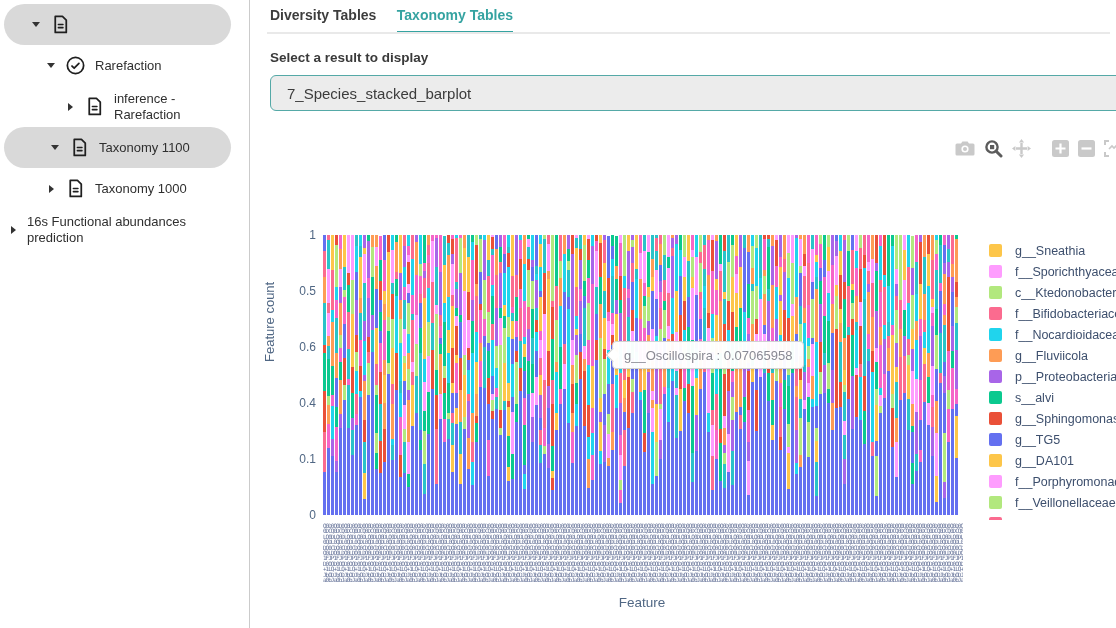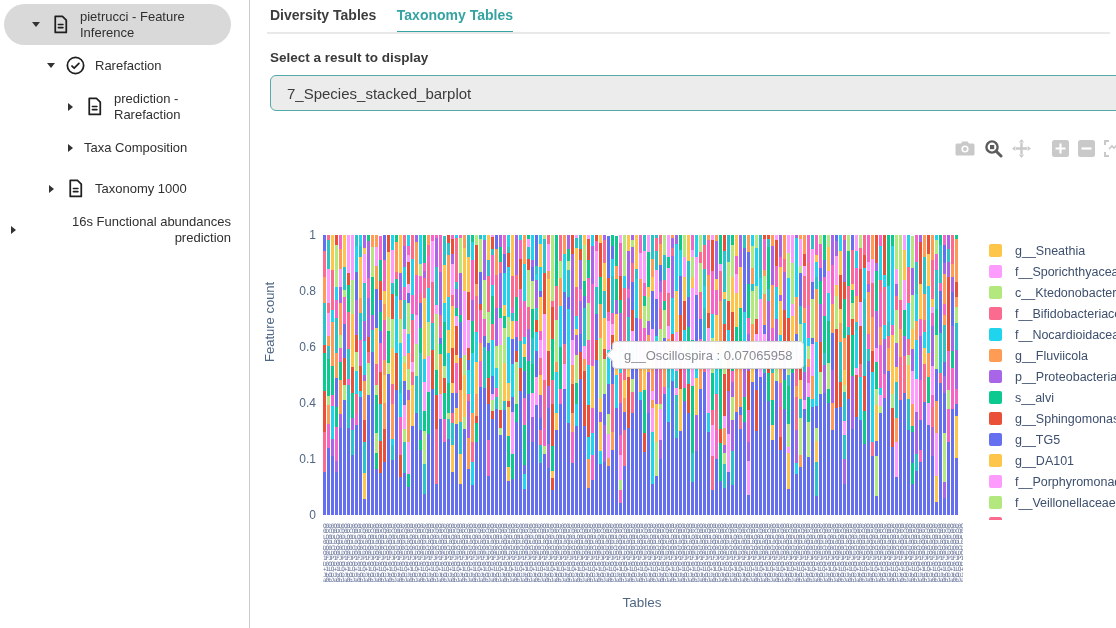--- a/index.html
+++ b/index.html
@@ -82,21 +82,20 @@
       <div class="srow pill" style="padding-left: 25px;">
         <span class="caret caret-down">
           <i></i>
         </span>
         <span class="sicon">
           <svg viewBox="0 0 24 24" width="21" height="21">
             <path d="M6 2.8h8.2L18.6 7v14H6z" fill="none" stroke="#1f1f1f" stroke-width="2" stroke-linejoin="round"></path>
             <path d="M9.6 12h5.2M9.6 15.6h5.2" stroke="#1f1f1f" stroke-width="1.8" stroke-linecap="round"></path>
           </svg>
         </span>
-        <span class="slabel">pietrucci - Feature Inference</span>
       </div>
       <div class="srow" style="padding-left: 44px;">
         <span class="caret caret-down">
           <i></i>
         </span>
         <span class="sicon">
           <svg viewBox="0 0 24 24" width="21" height="21">
             <circle cx="12" cy="12" r="9.3" fill="none" stroke="#1f1f1f" stroke-width="2"></circle>
             <path d="M8 12.6l2.5 2.5 5.4-5.6" fill="none" stroke="#1f1f1f" stroke-width="2" stroke-linecap="round" stroke-linejoin="round"></path>
           </svg>
@@ -106,41 +105,47 @@
       <div class="srow" style="padding-left: 63px;">
         <span class="caret caret-right">
           <i></i>
         </span>
         <span class="sicon">
           <svg viewBox="0 0 24 24" width="21" height="21">
             <path d="M6 2.8h8.2L18.6 7v14H6z" fill="none" stroke="#1f1f1f" stroke-width="2" stroke-linejoin="round"></path>
             <path d="M9.6 12h5.2M9.6 15.6h5.2" stroke="#1f1f1f" stroke-width="1.8" stroke-linecap="round"></path>
           </svg>
         </span>
-        <span class="slabel">prediction - Rarefaction</span>
+        <span class="slabel">inference - Rarefaction</span>
       </div>
-      <div class="srow noicon" style="padding-left: 63px;">
-        <span class="caret caret-right">
+      <div class="srow pill" style="padding-left: 44px;">
+        <span class="caret caret-down">
           <i></i>
         </span>
-        <span class="slabel">Taxa Composition</span>
+        <span class="sicon">
+          <svg viewBox="0 0 24 24" width="21" height="21">
+            <path d="M6 2.8h8.2L18.6 7v14H6z" fill="none" stroke="#1f1f1f" stroke-width="2" stroke-linejoin="round"></path>
+            <path d="M9.6 12h5.2M9.6 15.6h5.2" stroke="#1f1f1f" stroke-width="1.8" stroke-linecap="round"></path>
+          </svg>
+        </span>
+        <span class="slabel">Taxonomy 1100</span>
       </div>
       <div class="srow" style="padding-left: 44px;">
         <span class="caret caret-right">
           <i></i>
         </span>
         <span class="sicon">
           <svg viewBox="0 0 24 24" width="21" height="21">
             <path d="M6 2.8h8.2L18.6 7v14H6z" fill="none" stroke="#1f1f1f" stroke-width="2" stroke-linejoin="round"></path>
             <path d="M9.6 12h5.2M9.6 15.6h5.2" stroke="#1f1f1f" stroke-width="1.8" stroke-linecap="round"></path>
           </svg>
         </span>
         <span class="slabel">Taxonomy 1000</span>
       </div>
-      <div class="srow noicon" style="padding-left: 6px; text-align: right;">
+      <div class="srow noicon" style="padding-left: 6px;">
         <span class="caret caret-right">
           <i></i>
         </span>
         <span class="slabel">16s Functional abundances prediction</span>
       </div>
     </div>
 </nav>
 
 <div id="tabsrow">
   <span class="tab inactive">Diversity Tables</span>
@@ -181,21 +186,21 @@
     <path d="M5 9l3-3 2 2 3-3" fill="none" stroke="#c9c9c9" stroke-width="1.6"></path>
   </svg>
 </div>
 
 <div id="ylabel">Feature count</div>
 <div id="yticks">
     <div class="ytick" style="left: 292px; top: 508px;">0</div>
     <div class="ytick" style="left: 292px; top: 452px;">0.1</div>
     <div class="ytick" style="left: 292px; top: 396px;">0.4</div>
     <div class="ytick" style="left: 292px; top: 340px;">0.6</div>
-    <div class="ytick" style="left: 292px; top: 284px;">0.8</div>
+    <div class="ytick" style="left: 292px; top: 284px;">0.5</div>
     <div class="ytick" style="left: 292px; top: 228px;">1</div>
   </div>
 <div id="plot-area">
     <div class="bar">
       <div class="seg" style="height: 43.2921px; background: rgb(100, 112, 240);"></div>
       <div class="seg" style="height: 40.13px; background: rgb(251, 107, 143);"></div>
       <div class="seg" style="height: 40.6399px; background: rgb(234, 80, 56);"></div>
       <div class="seg" style="height: 37.9486px; background: rgb(11, 201, 143);"></div>
       <div class="seg" style="height: 7.60742px; background: rgb(234, 80, 56);"></div>
       <div class="seg" style="height: 42.7928px; background: rgb(42, 195, 201);"></div>
@@ -2104,21 +2109,21 @@
     <div class="xtrow">LQ0DLQ0DLQ0DLQ0DLQ0DLQ0DLQ0DLQ0DLQ0DLQ0DLQ0DLQ0DLQ0DLQ0DLQ0DLQ0DLQ0DLQ0DLQ0DLQ0DLQ0DLQ0DLQ0DLQ0DLQ0DLQ0DLQ0DLQ0DLQ0DLQ0DLQ0DLQ0DLQ0DLQ0DLQ0DLQ0DLQ0DLQ0DLQ0DLQ0DLQ0DLQ0DLQ0DLQ0DLQ0DLQ0DLQ0DLQ0DLQ0DLQ0DLQ0DLQ0DLQ0DLQ0DLQ0DLQ0DLQ0DLQ0DLQ0DLQ0DLQ0DLQ0DLQ0DLQ0DLQ0DLQ0DLQ0DLQ0DLQ0DLQ0DLQ0DLQ0DLQ0DLQ0DLQ0DLQ0DLQ0DLQ0DLQ0DLQ0DLQ0DLQ0DLQ0DLQ0DLQ0DLQ0DLQ0DLQ0DLQ0DLQ0D</div>
     <div class="xtrow">0QDL0QDL0QDL0QDL0QDL0QDL0QDL0QDL0QDL0QDL0QDL0QDL0QDL0QDL0QDL0QDL0QDL0QDL0QDL0QDL0QDL0QDL0QDL0QDL0QDL0QDL0QDL0QDL0QDL0QDL0QDL0QDL0QDL0QDL0QDL0QDL0QDL0QDL0QDL0QDL0QDL0QDL0QDL0QDL0QDL0QDL0QDL0QDL0QDL0QDL0QDL0QDL0QDL0QDL0QDL0QDL0QDL0QDL0QDL0QDL0QDL0QDL0QDL0QDL0QDL0QDL0QDL0QDL0QDL0QDL0QDL0QDL0QDL0QDL0QDL0QDL0QDL0QDL0QDL0QDL0QDL0QDL0QDL0QDL0QDL0QDL0QDL0QDL0QDL0QDL</div>
     <div class="xtrow">DQ0CDQ0CDQ0CDQ0CDQ0CDQ0CDQ0CDQ0CDQ0CDQ0CDQ0CDQ0CDQ0CDQ0CDQ0CDQ0CDQ0CDQ0CDQ0CDQ0CDQ0CDQ0CDQ0CDQ0CDQ0CDQ0CDQ0CDQ0CDQ0CDQ0CDQ0CDQ0CDQ0CDQ0CDQ0CDQ0CDQ0CDQ0CDQ0CDQ0CDQ0CDQ0CDQ0CDQ0CDQ0CDQ0CDQ0CDQ0CDQ0CDQ0CDQ0CDQ0CDQ0CDQ0CDQ0CDQ0CDQ0CDQ0CDQ0CDQ0CDQ0CDQ0CDQ0CDQ0CDQ0CDQ0CDQ0CDQ0CDQ0CDQ0CDQ0CDQ0CDQ0CDQ0CDQ0CDQ0CDQ0CDQ0CDQ0CDQ0CDQ0CDQ0CDQ0CDQ0CDQ0CDQ0CDQ0CDQ0CDQ0CDQ0C</div>
     <div class="xtrow">Q0LDQ0LDQ0LDQ0LDQ0LDQ0LDQ0LDQ0LDQ0LDQ0LDQ0LDQ0LDQ0LDQ0LDQ0LDQ0LDQ0LDQ0LDQ0LDQ0LDQ0LDQ0LDQ0LDQ0LDQ0LDQ0LDQ0LDQ0LDQ0LDQ0LDQ0LDQ0LDQ0LDQ0LDQ0LDQ0LDQ0LDQ0LDQ0LDQ0LDQ0LDQ0LDQ0LDQ0LDQ0LDQ0LDQ0LDQ0LDQ0LDQ0LDQ0LDQ0LDQ0LDQ0LDQ0LDQ0LDQ0LDQ0LDQ0LDQ0LDQ0LDQ0LDQ0LDQ0LDQ0LDQ0LDQ0LDQ0LDQ0LDQ0LDQ0LDQ0LDQ0LDQ0LDQ0LDQ0LDQ0LDQ0LDQ0LDQ0LDQ0LDQ0LDQ0LDQ0LDQ0LDQ0LDQ0LDQ0LDQ0LDQ0LD</div>
     <div class="xtrow">1FJP1FJP1FJP1FJP1FJP1FJP1FJP1FJP1FJP1FJP1FJP1FJP1FJP1FJP1FJP1FJP1FJP1FJP1FJP1FJP1FJP1FJP1FJP1FJP1FJP1FJP1FJP1FJP1FJP1FJP1FJP1FJP1FJP1FJP1FJP1FJP1FJP1FJP1FJP1FJP1FJP1FJP1FJP1FJP1FJP1FJP1FJP1FJP1FJP1FJP1FJP1FJP1FJP1FJP1FJP1FJP1FJP1FJP1FJP1FJP1FJP1FJP1FJP1FJP1FJP1FJP1FJP1FJP1FJP1FJP1FJP1FJP1FJP1FJP1FJP1FJP1FJP1FJP1FJP1FJP1FJP1FJP1FJP1FJP1FJP1FJP1FJP1FJP1FJP1FJP</div>
     <div class="xtrow">D0QOD0QOD0QOD0QOD0QOD0QOD0QOD0QOD0QOD0QOD0QOD0QOD0QOD0QOD0QOD0QOD0QOD0QOD0QOD0QOD0QOD0QOD0QOD0QOD0QOD0QOD0QOD0QOD0QOD0QOD0QOD0QOD0QOD0QOD0QOD0QOD0QOD0QOD0QOD0QOD0QOD0QOD0QOD0QOD0QOD0QOD0QOD0QOD0QOD0QOD0QOD0QOD0QOD0QOD0QOD0QOD0QOD0QOD0QOD0QOD0QOD0QOD0QOD0QOD0QOD0QOD0QOD0QOD0QOD0QOD0QOD0QOD0QOD0QOD0QOD0QOD0QOD0QOD0QOD0QOD0QOD0QOD0QOD0QOD0QOD0QOD0QOD0QOD0QOD0QO</div>
     <div class="xtrow">+1LQ+1LQ+1LQ+1LQ+1LQ+1LQ+1LQ+1LQ+1LQ+1LQ+1LQ+1LQ+1LQ+1LQ+1LQ+1LQ+1LQ+1LQ+1LQ+1LQ+1LQ+1LQ+1LQ+1LQ+1LQ+1LQ+1LQ+1LQ+1LQ+1LQ+1LQ+1LQ+1LQ+1LQ+1LQ+1LQ+1LQ+1LQ+1LQ+1LQ+1LQ+1LQ+1LQ+1LQ+1LQ+1LQ+1LQ+1LQ+1LQ+1LQ+1LQ+1LQ+1LQ+1LQ+1LQ+1LQ+1LQ+1LQ+1LQ+1LQ+1LQ+1LQ+1LQ+1LQ+1LQ+1LQ+1LQ+1LQ+1LQ+1LQ+1LQ+1LQ+1LQ+1LQ+1LQ+1LQ+1LQ+1LQ+1LQ+1LQ+1LQ+1LQ+1LQ+1LQ+1LQ+1LQ+1LQ+1LQ+1LQ+1LQ</div>
     <div class="xtrow">JbQDJbQDJbQDJbQDJbQDJbQDJbQDJbQDJbQDJbQDJbQDJbQDJbQDJbQDJbQDJbQDJbQDJbQDJbQDJbQDJbQDJbQDJbQDJbQDJbQDJbQDJbQDJbQDJbQDJbQDJbQDJbQDJbQDJbQDJbQDJbQDJbQDJbQDJbQDJbQDJbQDJbQDJbQDJbQDJbQDJbQDJbQDJbQDJbQDJbQDJbQDJbQDJbQDJbQDJbQDJbQDJbQDJbQDJbQDJbQDJbQDJbQDJbQDJbQDJbQDJbQDJbQDJbQDJbQDJbQDJbQDJbQDJbQDJbQDJbQDJbQDJbQDJbQDJbQDJbQDJbQDJbQDJbQDJbQDJbQDJbQDJbQDJbQDJbQDJbQD</div>
     <div class="xtrow">a0bJa0bJa0bJa0bJa0bJa0bJa0bJa0bJa0bJa0bJa0bJa0bJa0bJa0bJa0bJa0bJa0bJa0bJa0bJa0bJa0bJa0bJa0bJa0bJa0bJa0bJa0bJa0bJa0bJa0bJa0bJa0bJa0bJa0bJa0bJa0bJa0bJa0bJa0bJa0bJa0bJa0bJa0bJa0bJa0bJa0bJa0bJa0bJa0bJa0bJa0bJa0bJa0bJa0bJa0bJa0bJa0bJa0bJa0bJa0bJa0bJa0bJa0bJa0bJa0bJa0bJa0bJa0bJa0bJa0bJa0bJa0bJa0bJa0bJa0bJa0bJa0bJa0bJa0bJa0bJa0bJa0bJa0bJa0bJa0bJa0bJa0bJa0bJa0bJa0bJ</div>
   </div>
-<div id="xlabel">Tables</div>
+<div id="xlabel">Feature</div>
 
 <div id="legend">
     <div class="lgrow" style="top: 0px;">
       <span class="lgswatch" style="background: rgb(253, 198, 74);"></span>
       <span class="lglabel">g__Sneathia</span>
     </div>
     <div class="lgrow" style="top: 21px;">
       <span class="lgswatch" style="background: rgb(254, 156, 254);"></span>
       <span class="lglabel">f__Sporichthyaceae</span>
     </div>

